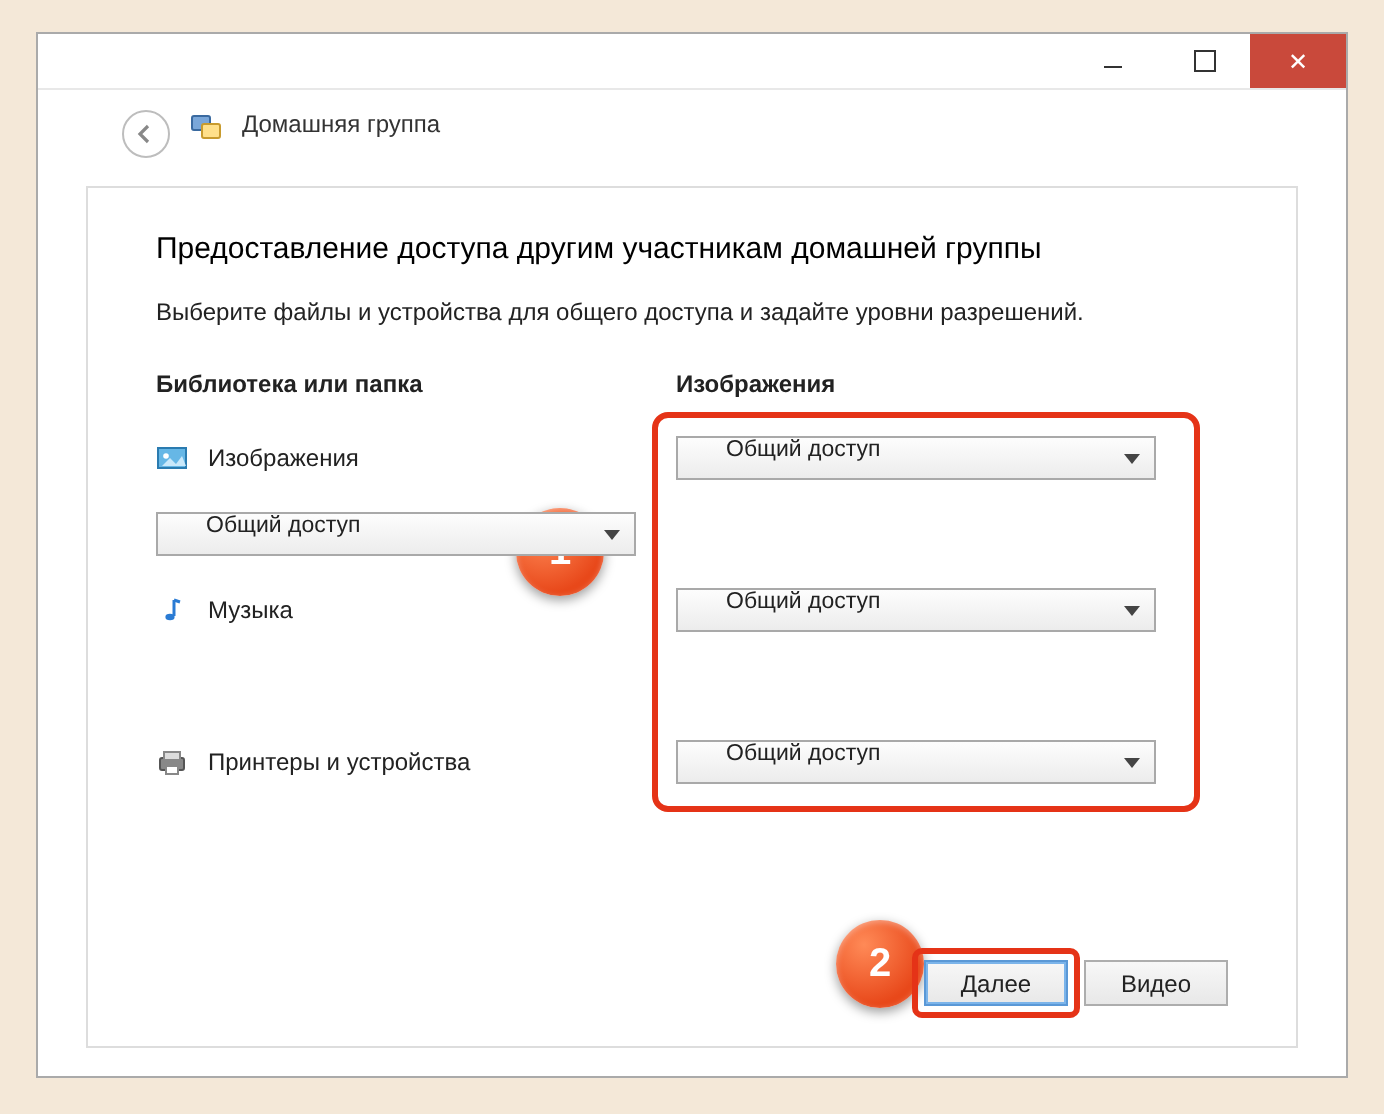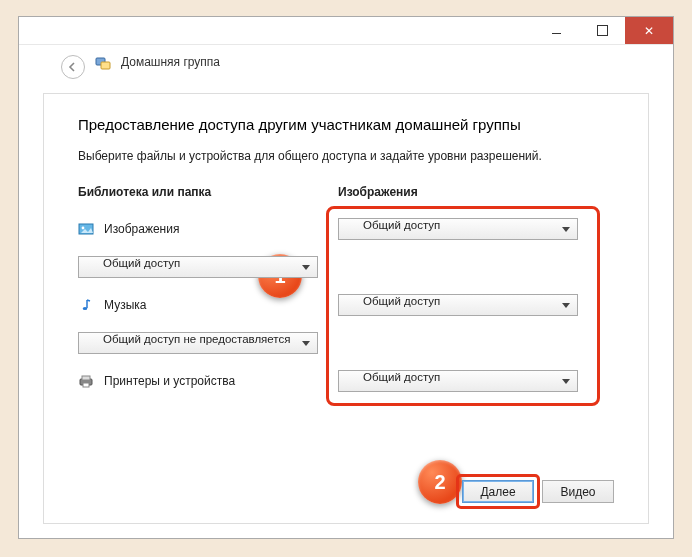--- a/index.html
+++ b/index.html
@@ -233,25 +233,20 @@
             <span>Музыка</span>
           </div>
           <div class="perm">
               <div class="combo">
                 <span>Общий доступ</span>
               </div>
             </div>
         </div>
 
         <div class="row">
-          <div class="perm">
-              <div class="combo">
-                <span>Общий доступ не предоставляется</span>
-              </div>
-            </div>
         </div>
 
         <div class="row">
           <div class="lib">
             <span class="libicon">
                 <svg width="16" height="16">
                   <rect x="2" y="6" width="12" height="6" rx="1" fill="#888" stroke="#555"></rect>
                   <rect x="4" y="3" width="8" height="4" fill="#ddd" stroke="#888"></rect>
                   <rect x="5" y="10" width="6" height="4" fill="#fff" stroke="#888"></rect>
                 </svg>

